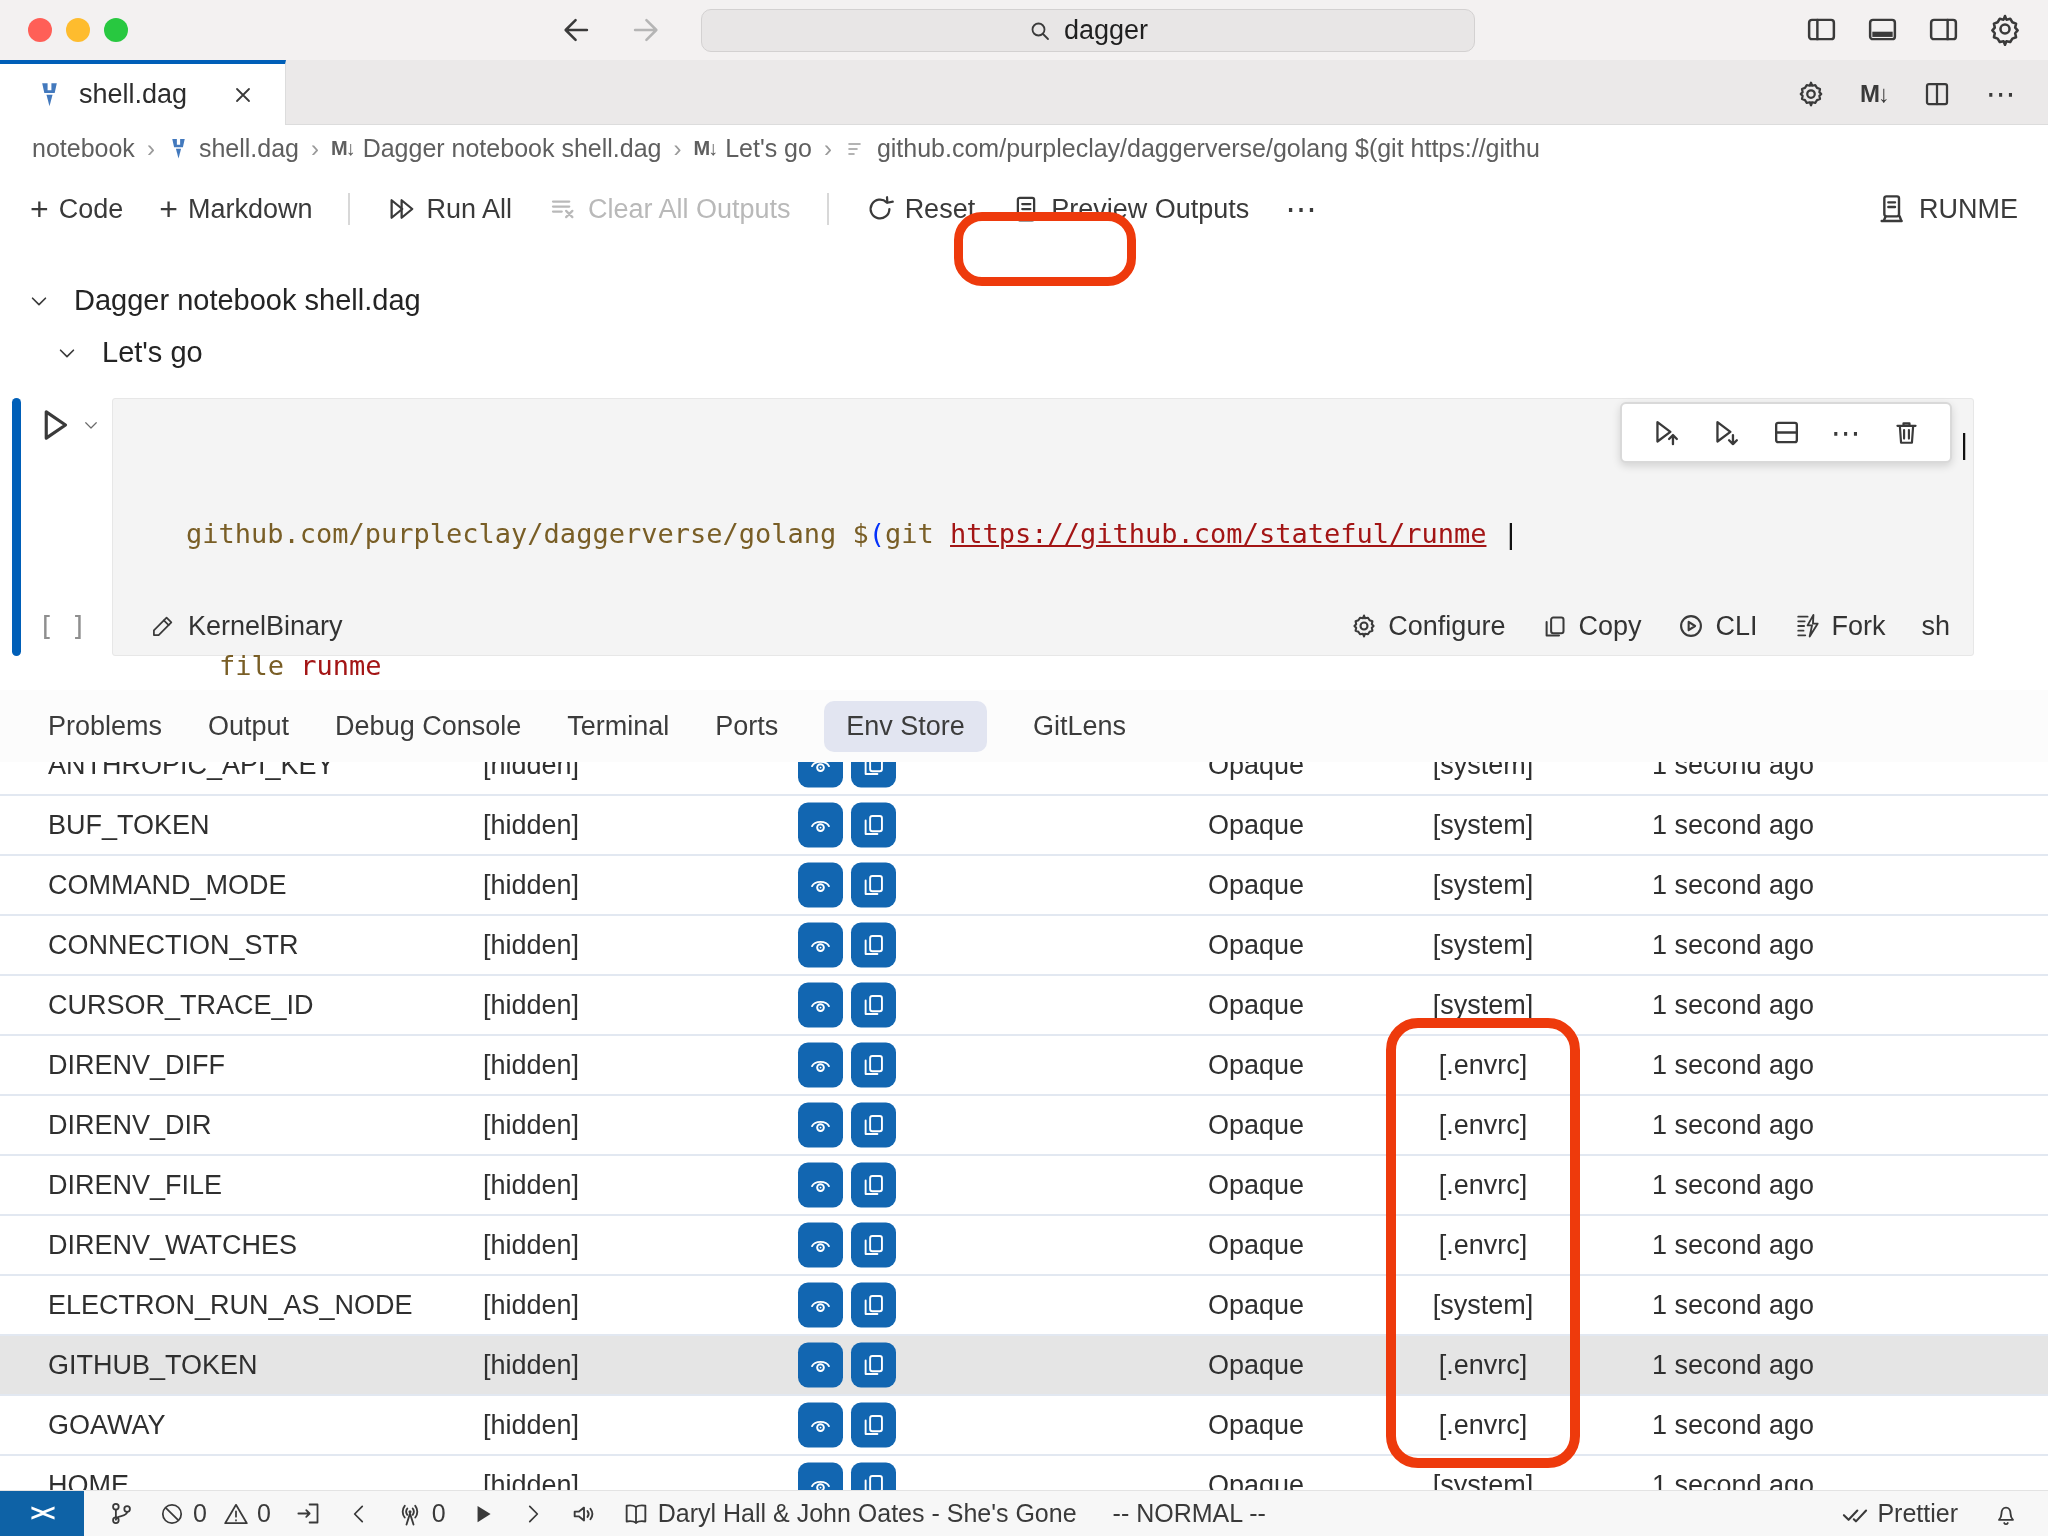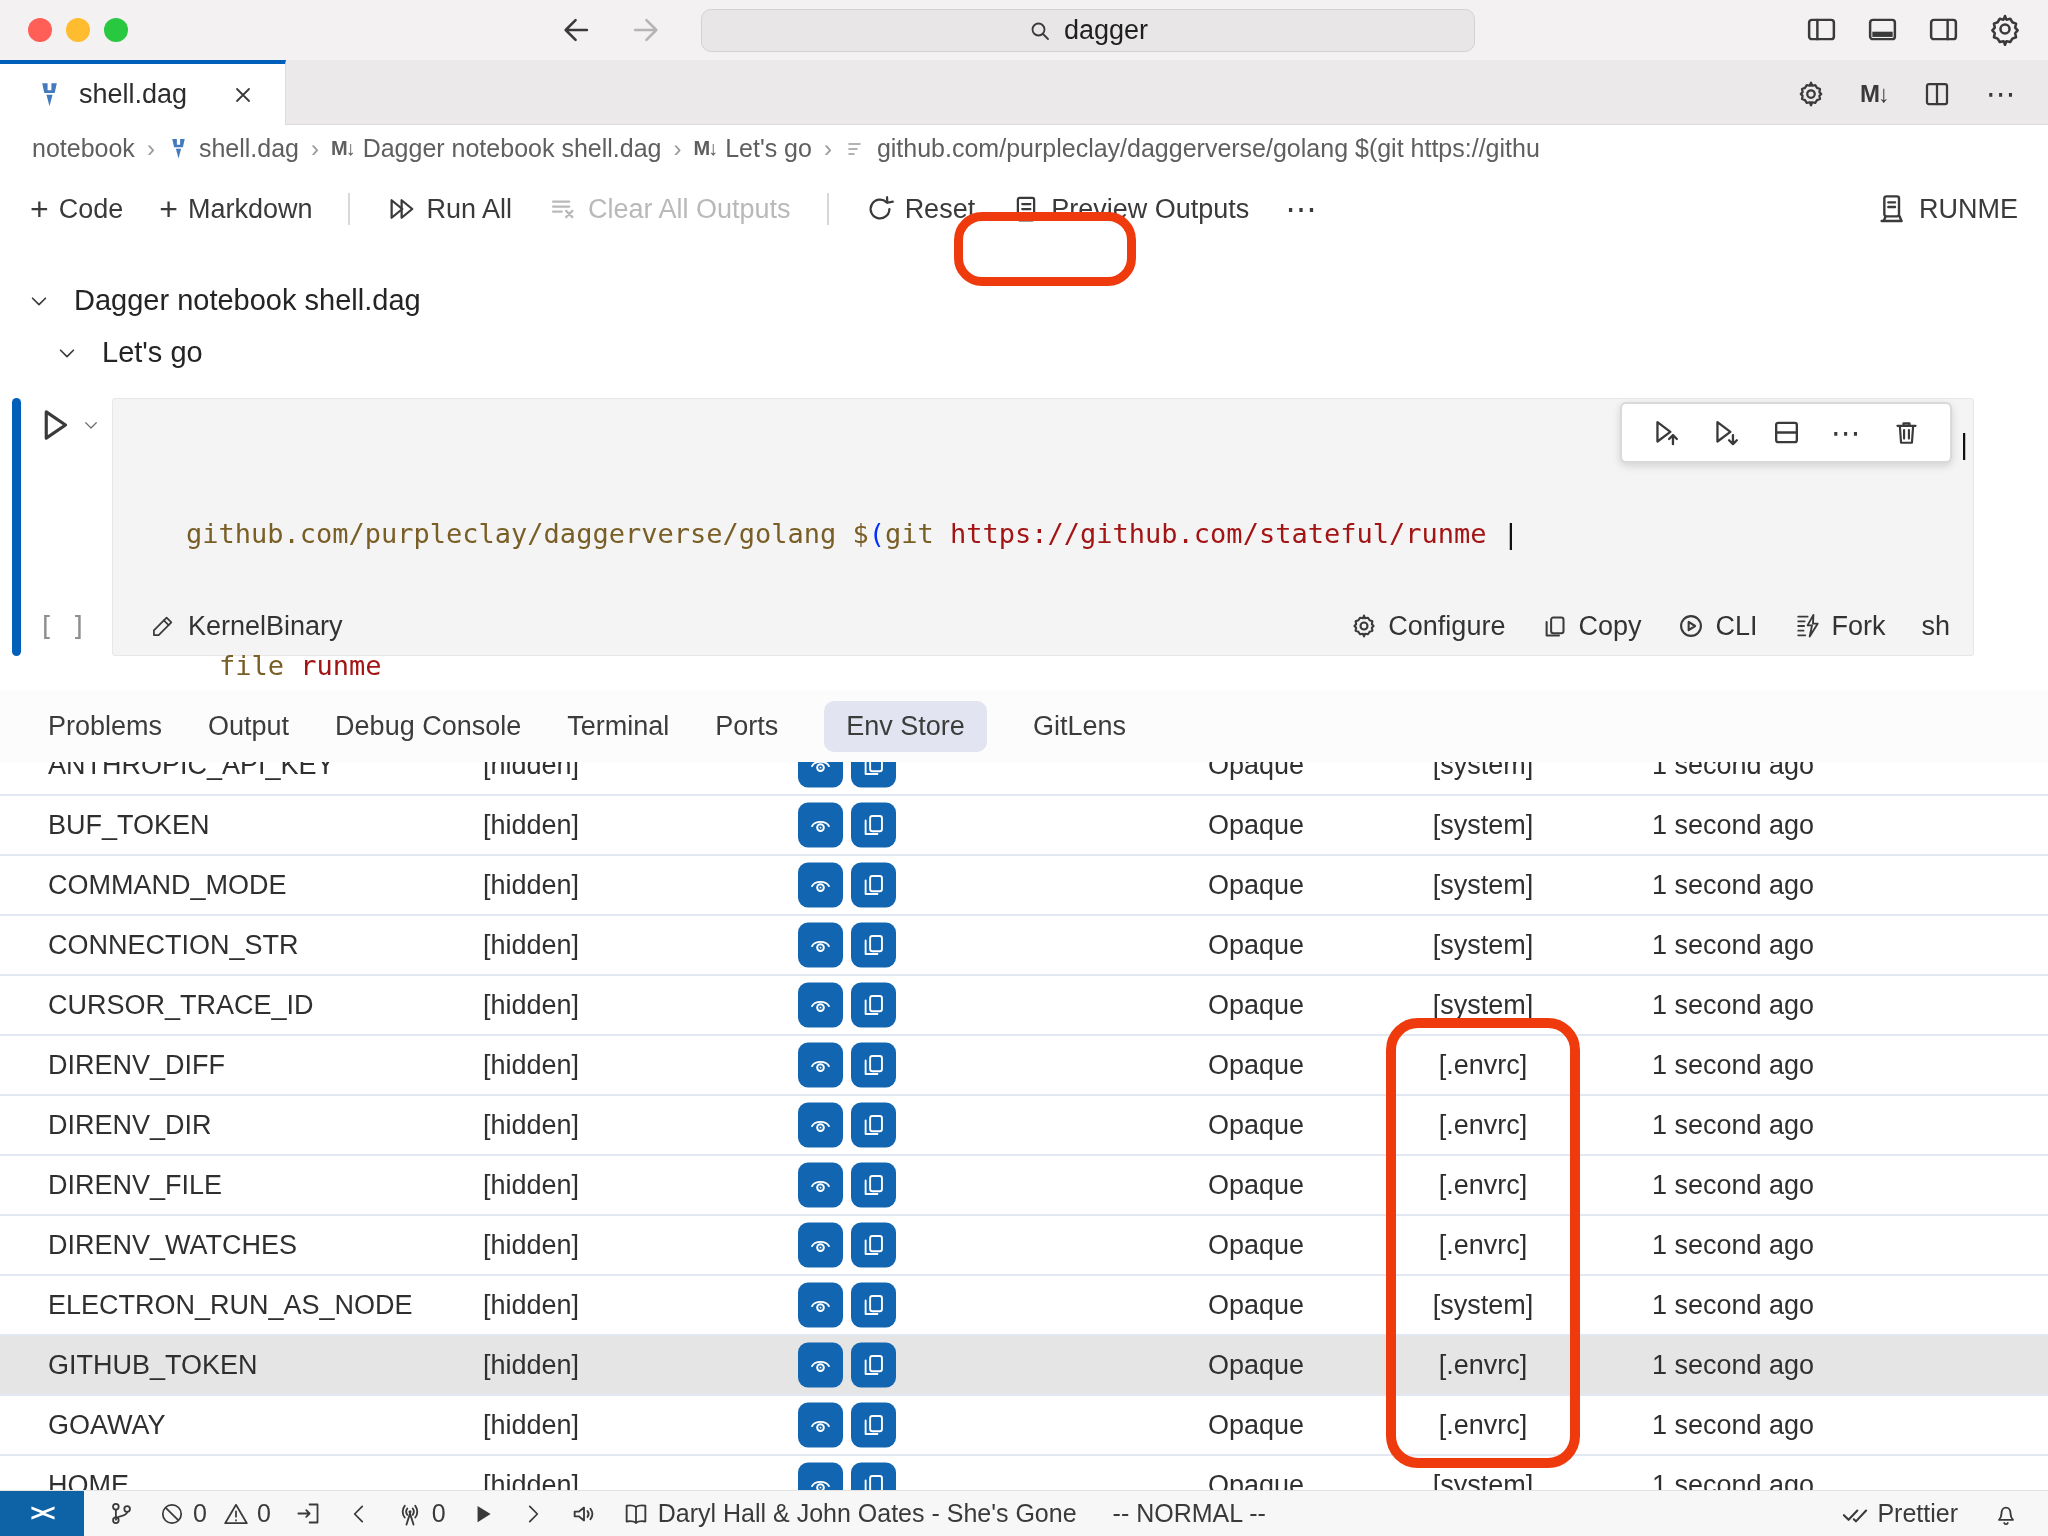--- a/index.html
+++ b/index.html
@@ -48,21 +48,21 @@
   #h2{left:56px;top:336px;font-size:29px}
 
   
   #cell-bar{left:12px;top:398px;width:9px;height:258px;background:var(--accent,#005fb8);border-radius:5px}
   #run-cell{left:34px;top:404px;display:flex;align-items:flex-start;gap:6px}
   #cell-box{left:112px;top:398px;width:1862px;height:258px;background:#f4f4f4;border:1px solid #e7e7e7;border-radius:3px}
   #code{left:186px;top:424px;font-family:"DejaVu Sans Mono","Liberation Mono",monospace;font-size:27px;line-height:44px;white-space:pre}
   .kw{color:var(--code-kw,#795e26)}
   .paren{color:var(--code-paren,#0431fa)}
   .str{color:var(--code-str,#a31515)}
-  .lnk{color:var(--code-str,#a31515);}
+  .lnk{color:var(--code-str,#a31515);text-decoration:underline}
   .pipe{color:#111}
   .indent{padding-left:33px}
   #tail-pipe{left:1956px;top:428px;font-family:"DejaVu Sans Mono",monospace;font-size:27px;color:#111}
   #exec-count{left:38px;top:610px;font-family:"DejaVu Sans Mono",monospace;font-size:27px;color:#8f8f8f}
   #cell-footer{left:150px;top:600px;width:1812px;height:52px;display:flex;align-items:center;font-size:27px;color:#333}
   #kernel{display:flex;align-items:center;gap:12px}
   #cell-actions{margin-left:auto;display:flex;align-items:center;gap:36px;padding-right:12px}
   .caction{display:flex;align-items:center;gap:10px}
   #cell-toolbar{left:1620px;top:402px;width:332px;height:61px;background:#fff;border:2px solid #d9d9d9;border-radius:6px;
     box-shadow:0 3px 8px rgba(0,0,0,.14);display:flex;align-items:center;justify-content:space-evenly;z-index:5}

